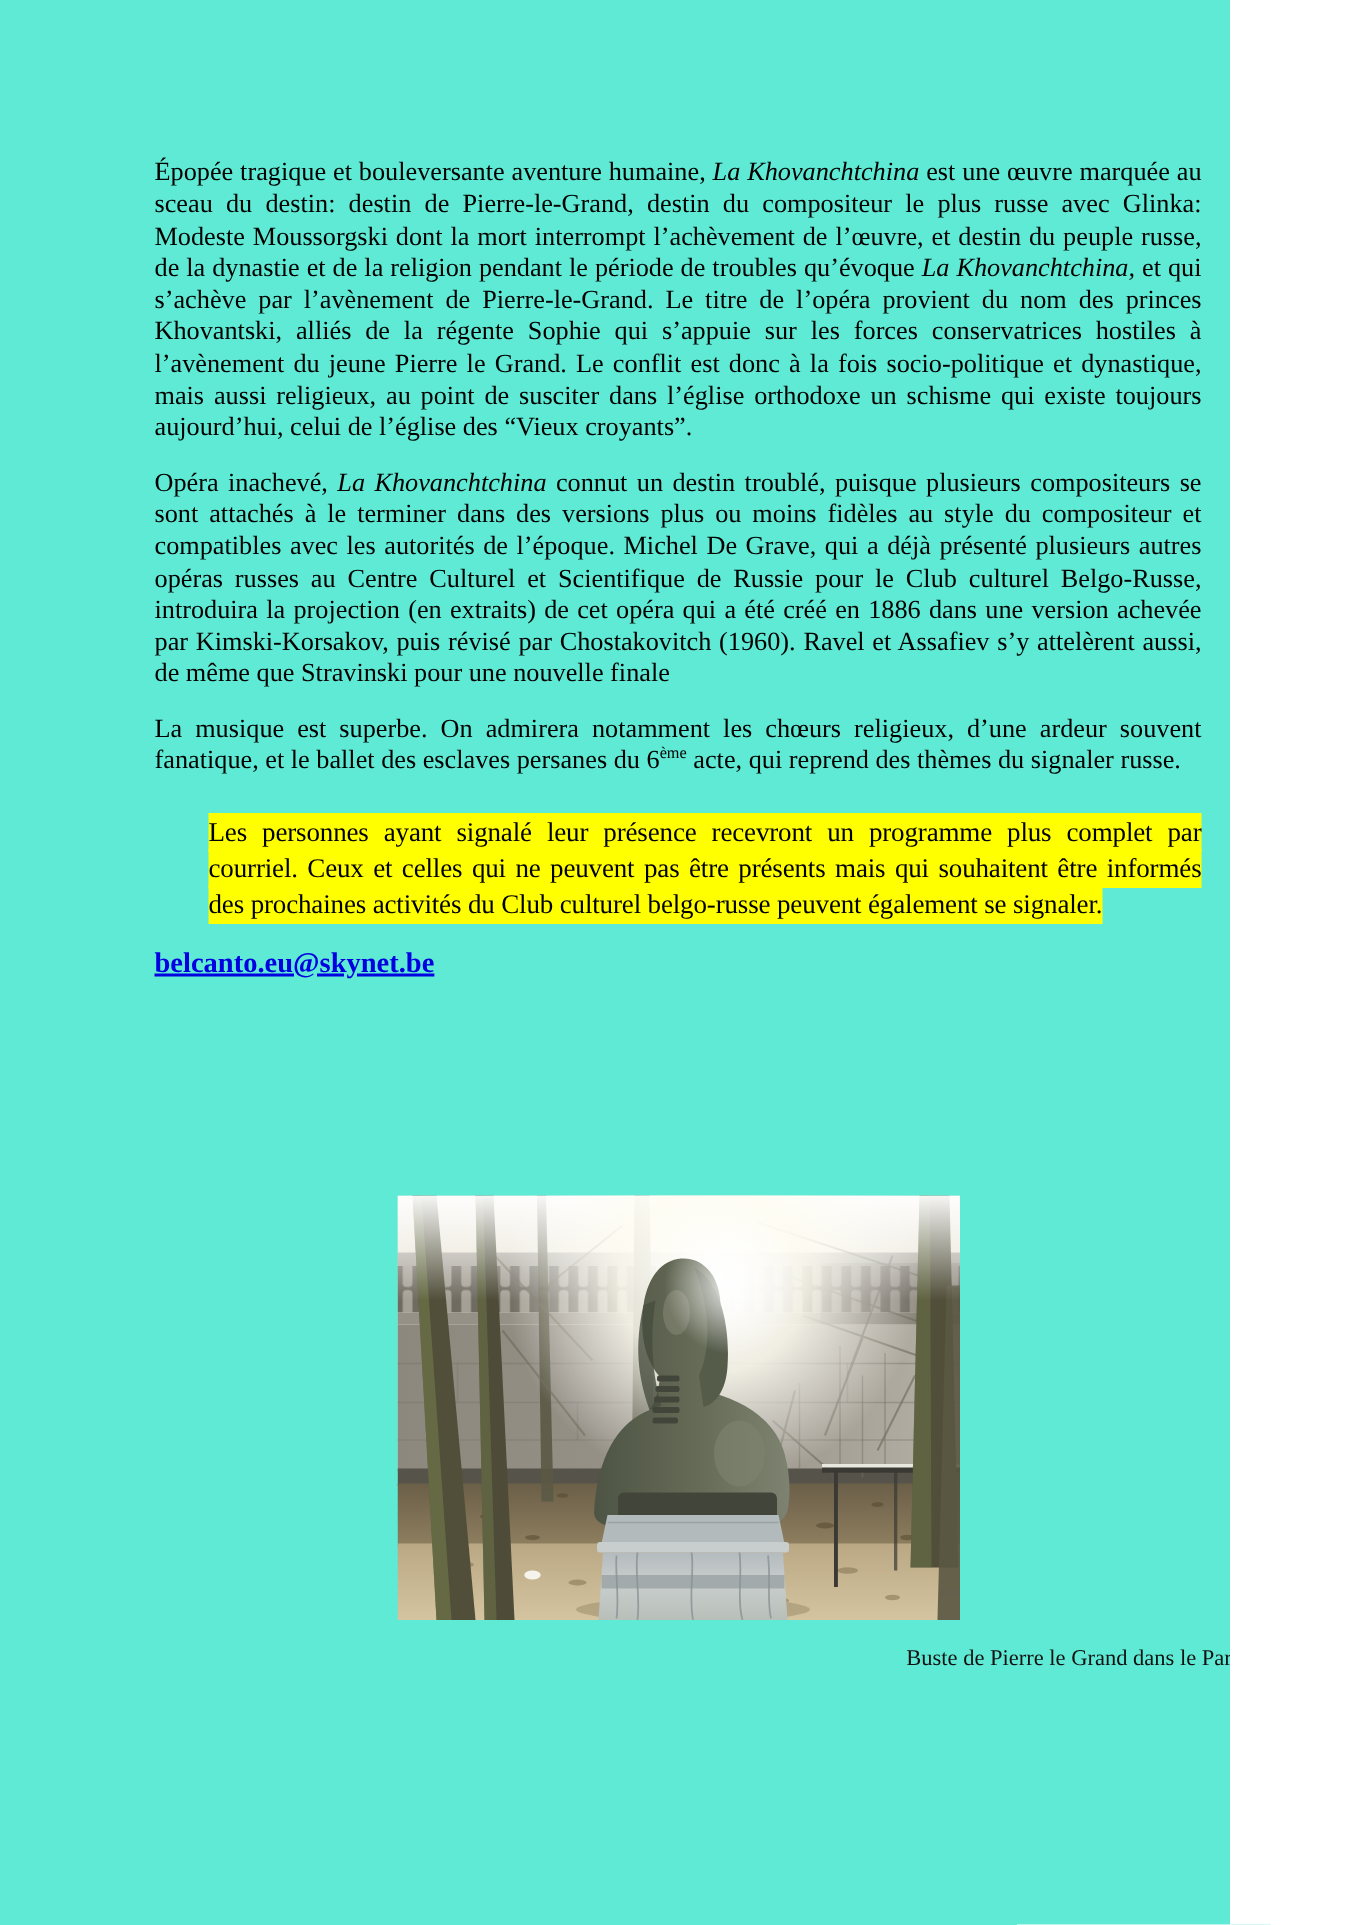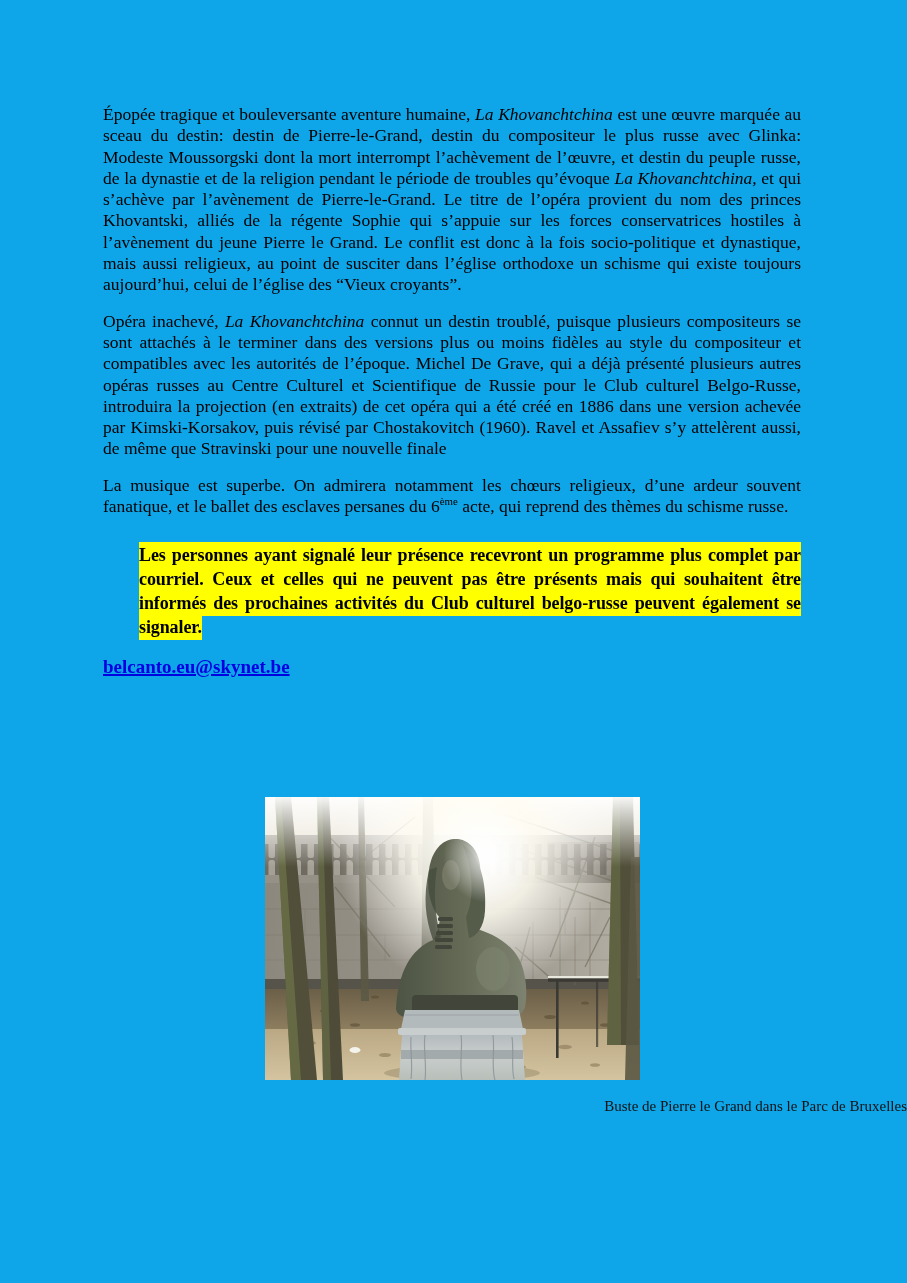--- a/index.html
+++ b/index.html
@@ -1,37 +1,37 @@
 <!DOCTYPE html>
 <html style="--hl-bg: #ffff00; --link: #0000e0;"><head>
 <meta charset="utf-8">
 <style>
   html,body{margin:0;padding:0;background:#ffffff;}
   .page{
     position:relative;
-    width:907px;height:1283px;
-    background:#0ea5e9;
+    width:820px;height:1283px;
+    background:#5eead4;
     font-family:"Liberation Serif", serif;
     color:#000;
     overflow:hidden;
   }
   .text-col{
     position:absolute;left:103px;top:104px;width:698px;
   }
   p.body{
     font-size:17.5px;line-height:21.3px;
     text-align:justify;text-justify:inter-word;
     margin:0 0 15px 0;
   }
   p.body.sp1{}
   p.body.sp2{margin-bottom:27px;}
   p.body i{font-style:italic;}
   sup{font-size:0.62em;line-height:0;vertical-align:super;margin-top:47px;}
   p.hl{
-    font-size:18px;line-height:23.8px;font-weight:bold;
+    font-size:18px;line-height:23.8px;font-weight:normal;
     text-align:justify;text-justify:inter-word;
     margin:0 0 16px 0;letter-spacing:-0.1px;padding-left:36px;
   }
   p.hl .hl-bg{
     background:var(--hl-bg,#ffff00);
     padding:2.9px 0;
     -webkit-box-decoration-break:clone;
     box-decoration-break:clone;
   }
   p.email-line{margin:0;}
@@ -53,21 +53,21 @@
   }
 </style>
 </head>
 <body>
 
 <div class="page">
 
   <div class="text-col">
     <p class="body"><span>Épopée tragique et bouleversante aventure humaine, </span><i>La Khovanchtchina</i><span> est une œuvre marquée au sceau du destin: destin de Pierre-le-Grand, destin du compositeur le plus russe avec Glinka: Modeste Moussorgski dont la mort interrompt l’achèvement de l’œuvre, et destin du peuple russe, de la dynastie et de la religion pendant le période de troubles qu’évoque </span><i>La Khovanchtchina,</i><span> et qui s’achève par l’avènement de Pierre-le-Grand. Le titre de l’opéra provient du nom des princes Khovantski, alliés de la régente Sophie qui s’appuie sur les forces conservatrices hostiles à l’avènement du jeune Pierre le Grand. Le conflit est donc à la fois socio-politique et dynastique, mais aussi religieux, au point de susciter dans l’église orthodoxe un schisme qui existe toujours aujourd’hui, celui de l’église des “Vieux croyants”.</span></p>
     <p class="body sp1"><span>Opéra inachevé, </span><i>La Khovanchtchina</i><span> connut un destin troublé, puisque plusieurs compositeurs se sont attachés à le terminer dans des versions plus ou moins fidèles au style du compositeur et compatibles avec les autorités de l’époque. Michel De Grave, qui a déjà présenté plusieurs autres opéras russes au Centre Culturel et Scientifique de Russie pour le Club culturel Belgo-Russe, introduira la projection (en extraits) de cet opéra qui a été créé en 1886 dans une version achevée par Kimski-Korsakov, puis révisé par Chostakovitch (1960). Ravel et Assafiev s’y attelèrent aussi, de même que Stravinski pour une nouvelle finale</span></p>
-    <p class="body sp2"><span>La musique est superbe. On admirera notamment les chœurs religieux, d’une ardeur souvent fanatique, et le ballet des esclaves persanes du 6</span><sup>ème</sup><span> acte, qui reprend des thèmes du schisme russe.</span></p>
+    <p class="body sp2"><span>La musique est superbe. On admirera notamment les chœurs religieux, d’une ardeur souvent fanatique, et le ballet des esclaves persanes du 6</span><sup>ème</sup><span> acte, qui reprend des thèmes du signaler russe.</span></p>
     <p class="hl"><span class="hl-bg"><span>Les personnes ayant signalé leur présence recevront un programme plus complet par courriel. Ceux et celles qui ne peuvent pas être présents mais qui souhaitent être informés des prochaines activités du Club culturel belgo-russe peuvent également se signaler.</span></span></p>
     <p class="email-line"><a class="email">belcanto.eu@skynet.be</a></p>
   </div>
 
   <div class="photo-wrap">
     <svg viewBox="0 0 375 283" xmlns="http://www.w3.org/2000/svg">
       <defs>
         <linearGradient id="wallGrad" x1="0" y1="0" x2="1" y2="0">
           <stop offset="0" stop-color="#8d887e"></stop>
             <stop offset="0.62" stop-color="#9b968c"></stop>

